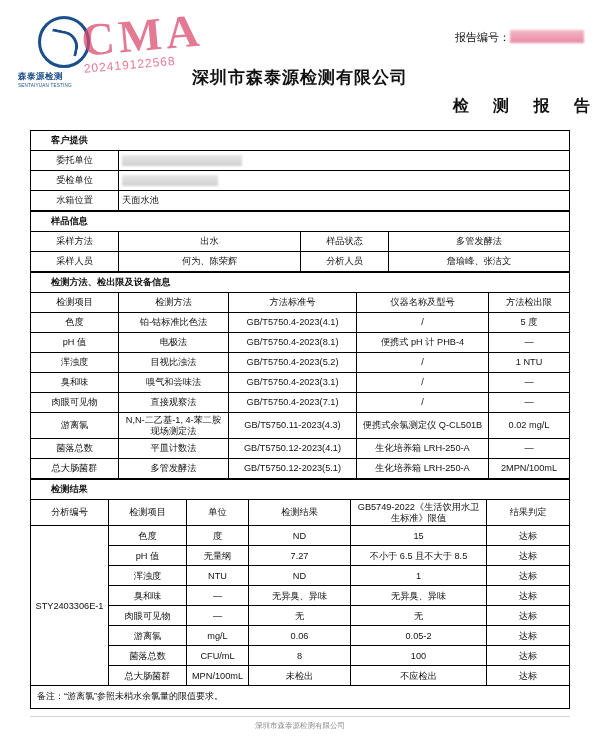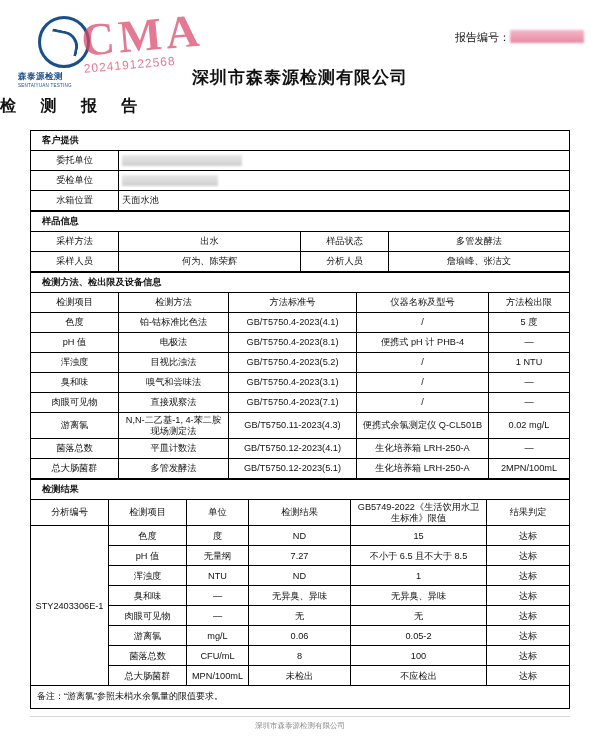--- a/index.html
+++ b/index.html
@@ -36,30 +36,30 @@
   .cma .big{font-size:46px;font-weight:bold;letter-spacing:4px;line-height:50px;
     font-family:"Liberation Serif", serif;}
   .cma .num{font-size:12px;letter-spacing:1px;margin-top:-4px;}
 
   .repno{position:absolute;right:16px;top:30px;font-size:11px;color:#111;}
   .repno .blk{display:inline-block;width:74px;height:13px;vertical-align:-2px;
     background:linear-gradient(180deg,#f3b9c6,#e98aa3);filter:blur(1.2px);}
 
   .company{position:absolute;left:0;right:0;top:66px;text-align:center;
     font-size:17px;font-weight:bold;letter-spacing:1px;}
-  .title{position:absolute;left:0;right:0;top:96px;text-align:left;
+  .title{position:absolute;left:0;right:0;top:96px;text-align:right;
     font-size:16px;font-weight:bold;letter-spacing:10px;}
 
   
   .wrap{position:absolute;left:30px;top:130px;width:540px;}
   table{border-collapse:collapse;width:100%;table-layout:fixed;}
   td{border:1px solid #000;font-size:9.2px;padding:2px 3px;height:15px;
      text-align:center;vertical-align:middle;line-height:1.15;}
   td.l{text-align:left;}
-  .sect{font-weight:bold;text-align:left;padding-left:11px;background:#fff;}
+  .sect{font-weight:bold;text-align:left;padding-left:20px;background:#fff;}
   .hd{font-weight:normal;}
   .blurname{display:inline-block;width:120px;height:11px;vertical-align:-2px;
     background:linear-gradient(180deg,#e7e7e7,#cfcfcf);filter:blur(1.3px);}
   .blurname.sm{width:96px;}
 
   
   .remark{border:1px solid #000;border-top:none;font-size:9px;padding:4px 6px;line-height:1.55;}
 
   .foot{position:absolute;left:0;right:0;bottom:8px;text-align:center;
         font-size:7.5px;color:#8a8a8a;}

